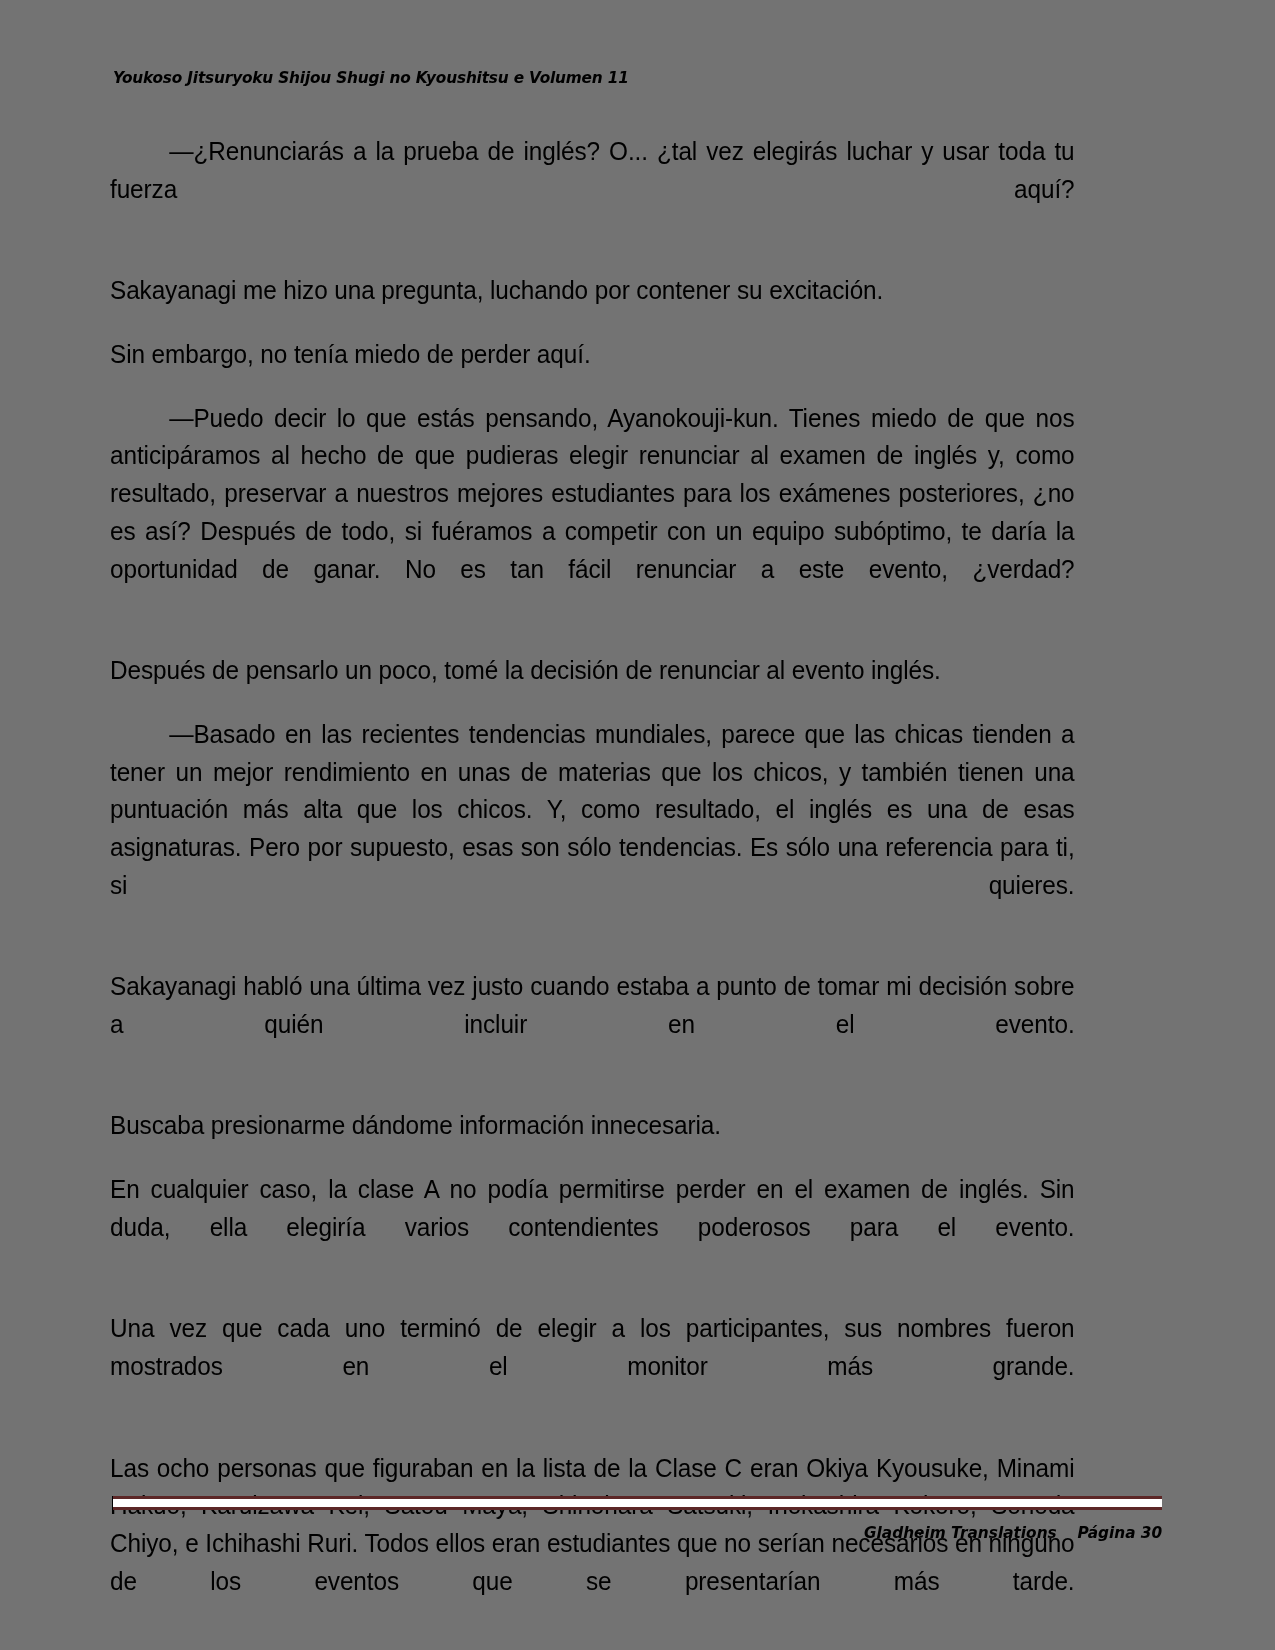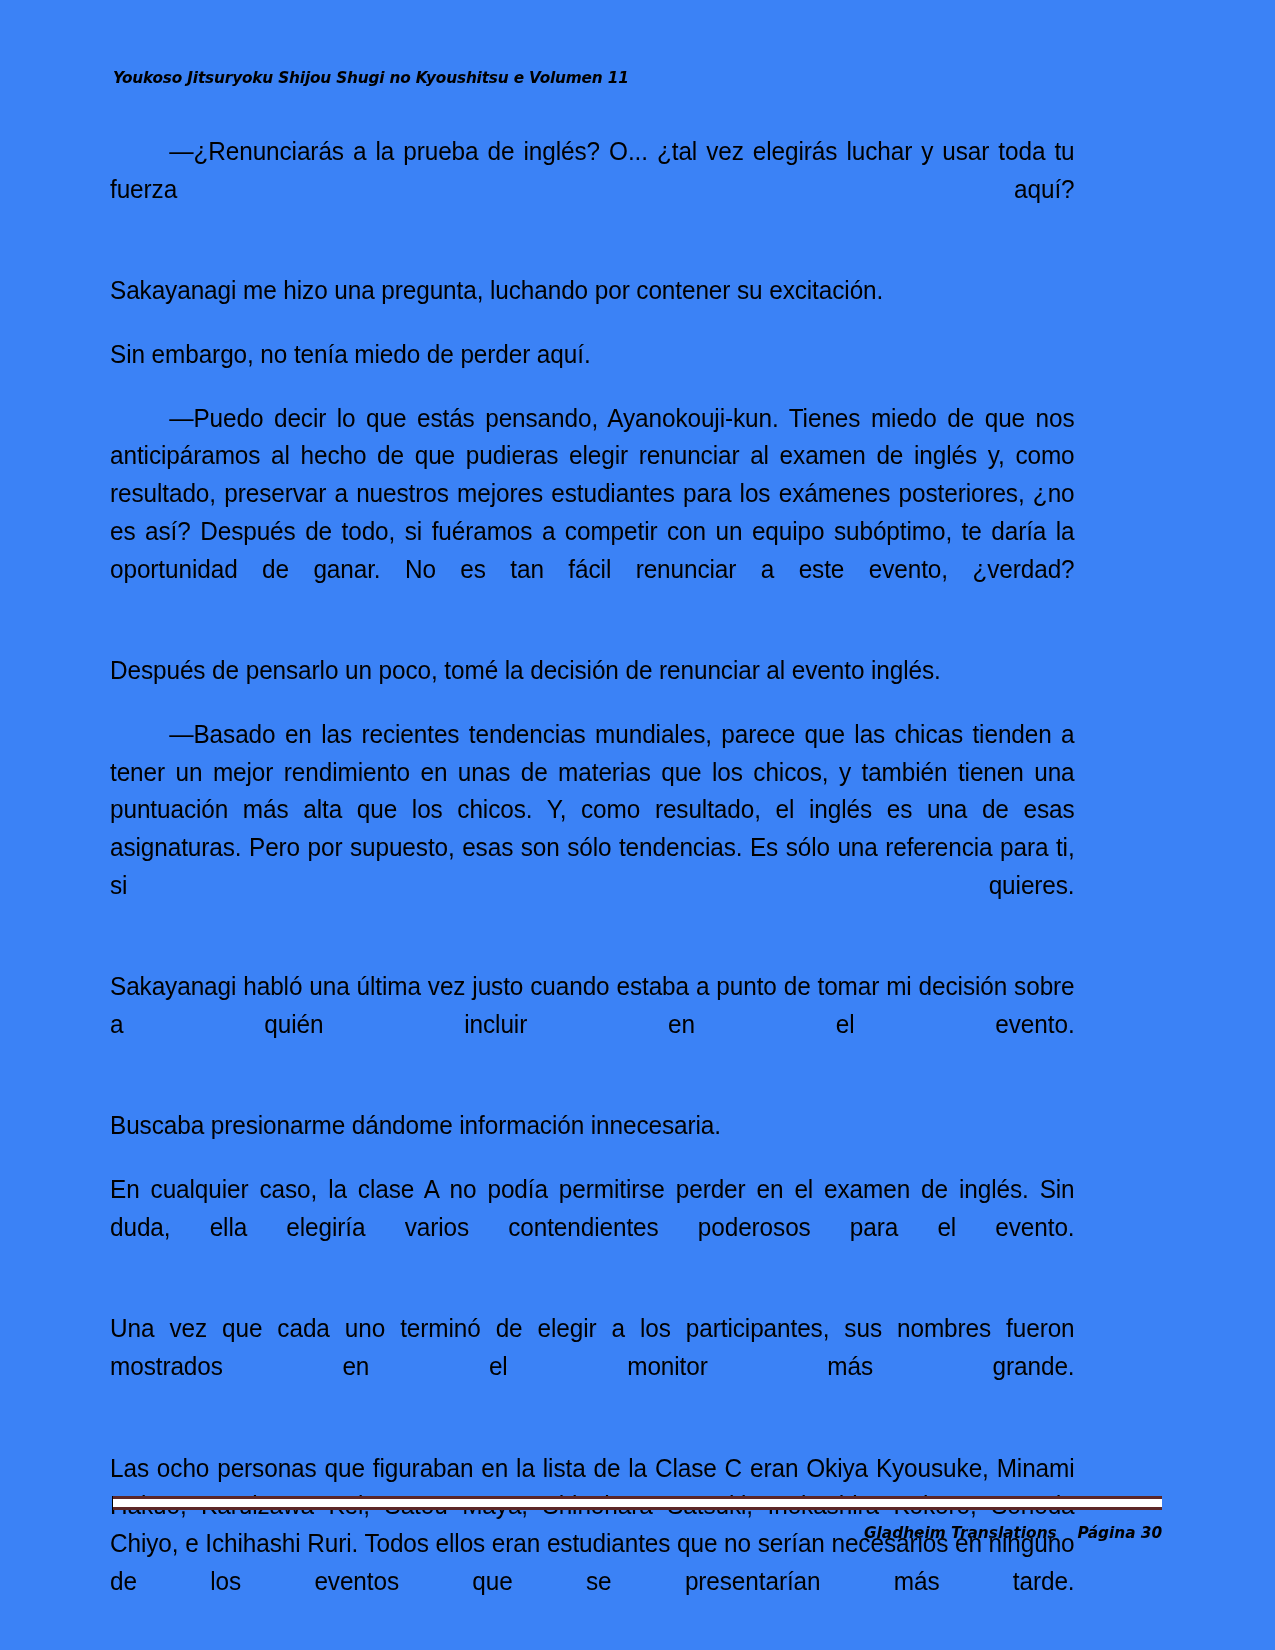--- a/index.html
+++ b/index.html
@@ -4,21 +4,21 @@
 <style>
   html, body {
     margin: 0;
     padding: 0;
     background: #ffffff;
   }
   .page {
     position: relative;
     width: 1275px;
     height: 1650px;
-    background: #3b82f6;
+    background: #737373;
     box-sizing: border-box;
     font-family: "Liberation Sans", sans-serif;
     overflow: hidden;
   }
 
   
   .page-header {
     position: absolute;
     top: 68px;
     left: 113px;

